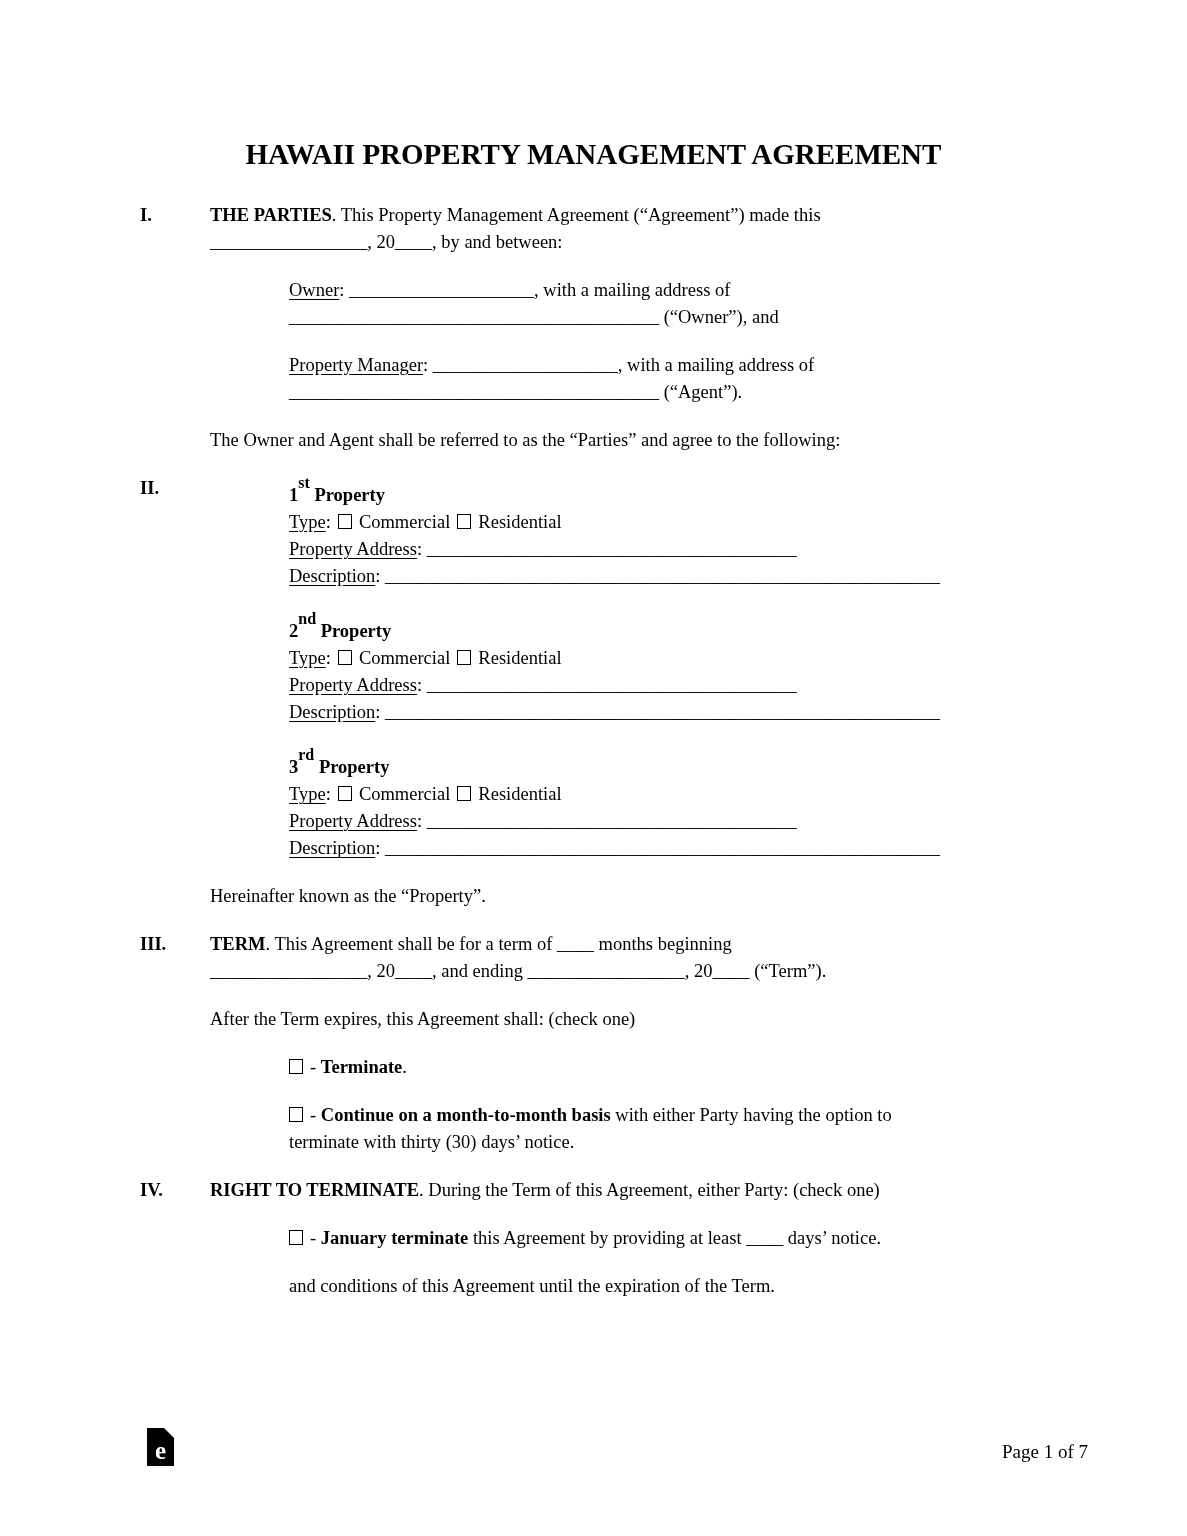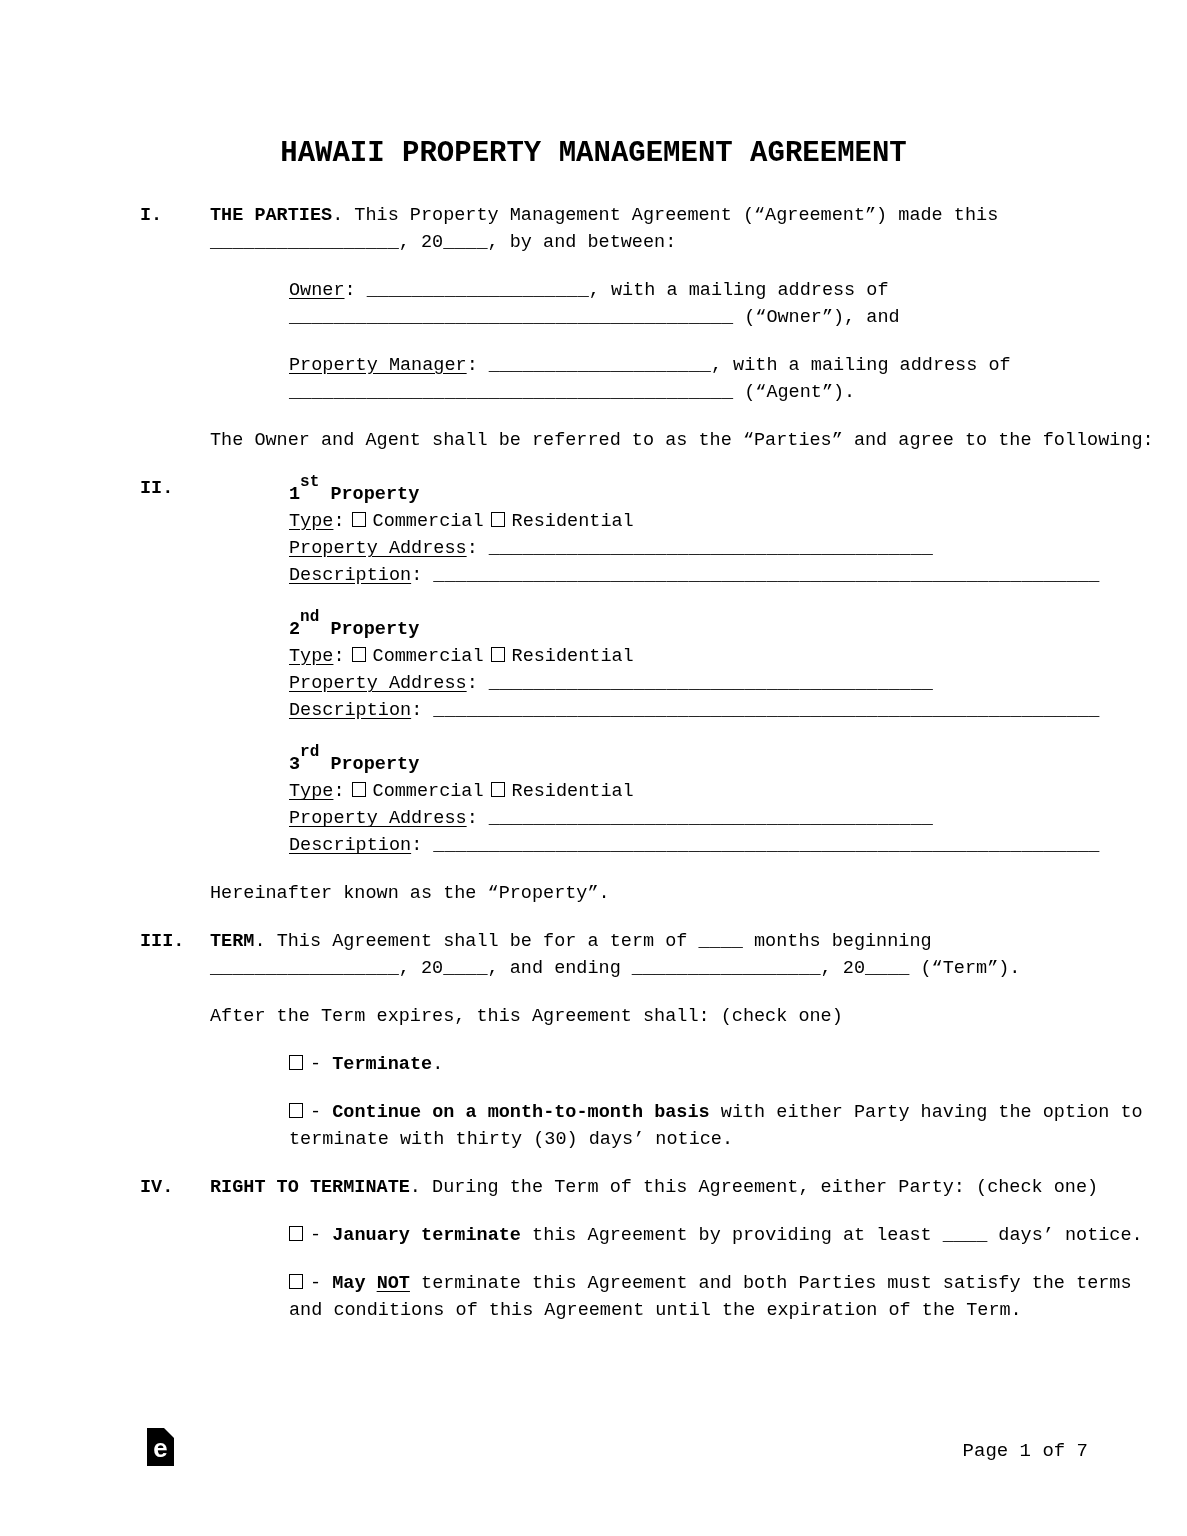--- a/index.html
+++ b/index.html
@@ -1,18 +1,18 @@
 <!DOCTYPE html>
 <html><head>
 <meta charset="utf-8">
 <style>
   html, body { margin:0; padding:0; background:#ffffff; }
   .page {
     position:relative; width:1187px; height:1536px; background:#ffffff;
-    font-family:Liberation Mono, monospace; font-size:18.5px; line-height:27px;
+    font-family:Liberation Serif, serif; font-size:18.5px; line-height:27px;
     color:#000; overflow:hidden;border-radius:20px;
   }
   .content { position:absolute; left:140px; top:137px; width:907px; }
   .doc-title { font-size:29px; line-height:34px; font-weight:bold; text-align:center; margin:0 0 31px 0; }
   .section { display:grid; grid-template-columns:70px 1fr; }
   .sec-num { font-weight:bold; }
   .para { margin:0 0 21px 0; }
   .indent { margin-left:79px; }
   .line { display:block; white-space:nowrap; }
   .u { text-decoration:underline; text-underline-offset:3px; }
@@ -116,21 +116,20 @@
     <div class="section">
       <div class="sec-num">IV.</div>
       <div class="sec-body">
         <p class="para">
           <span class="line"><b>RIGHT TO TERMINATE</b><span>. During the Term of this Agreement, either Party: (check one)</span></span>
         </p>
         <p class="para indent">
           <span class="line"><span class="cb"></span><span>- </span><b>January terminate</b><span> this Agreement by providing at least ____ days’ notice.</span></span>
         </p>
         <p class="para indent">
-          <span class="line"><span class="cb"></span><span>- </span><b><span>May </span><span class="u">NOT</span></b><span> terminate this Agreement and both Parties must satisfy the terms</span></span>
           <span class="line">and conditions of this Agreement until the expiration of the Term.</span>
         </p>
       </div>
     </div>
 
   </div>
 
   <div class="footer-logo">
     <span class="letter">e</span>
   </div>

